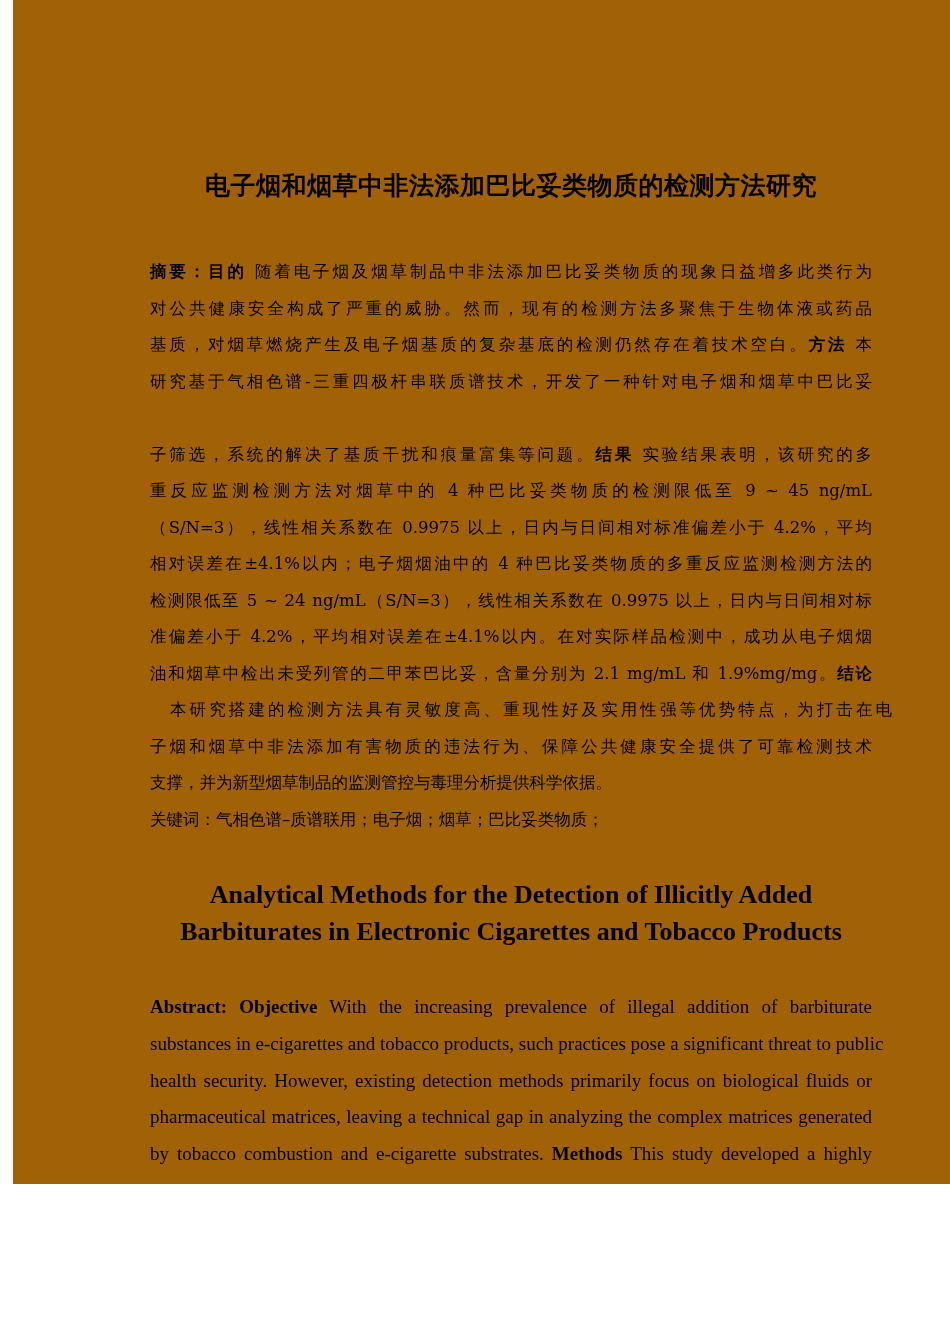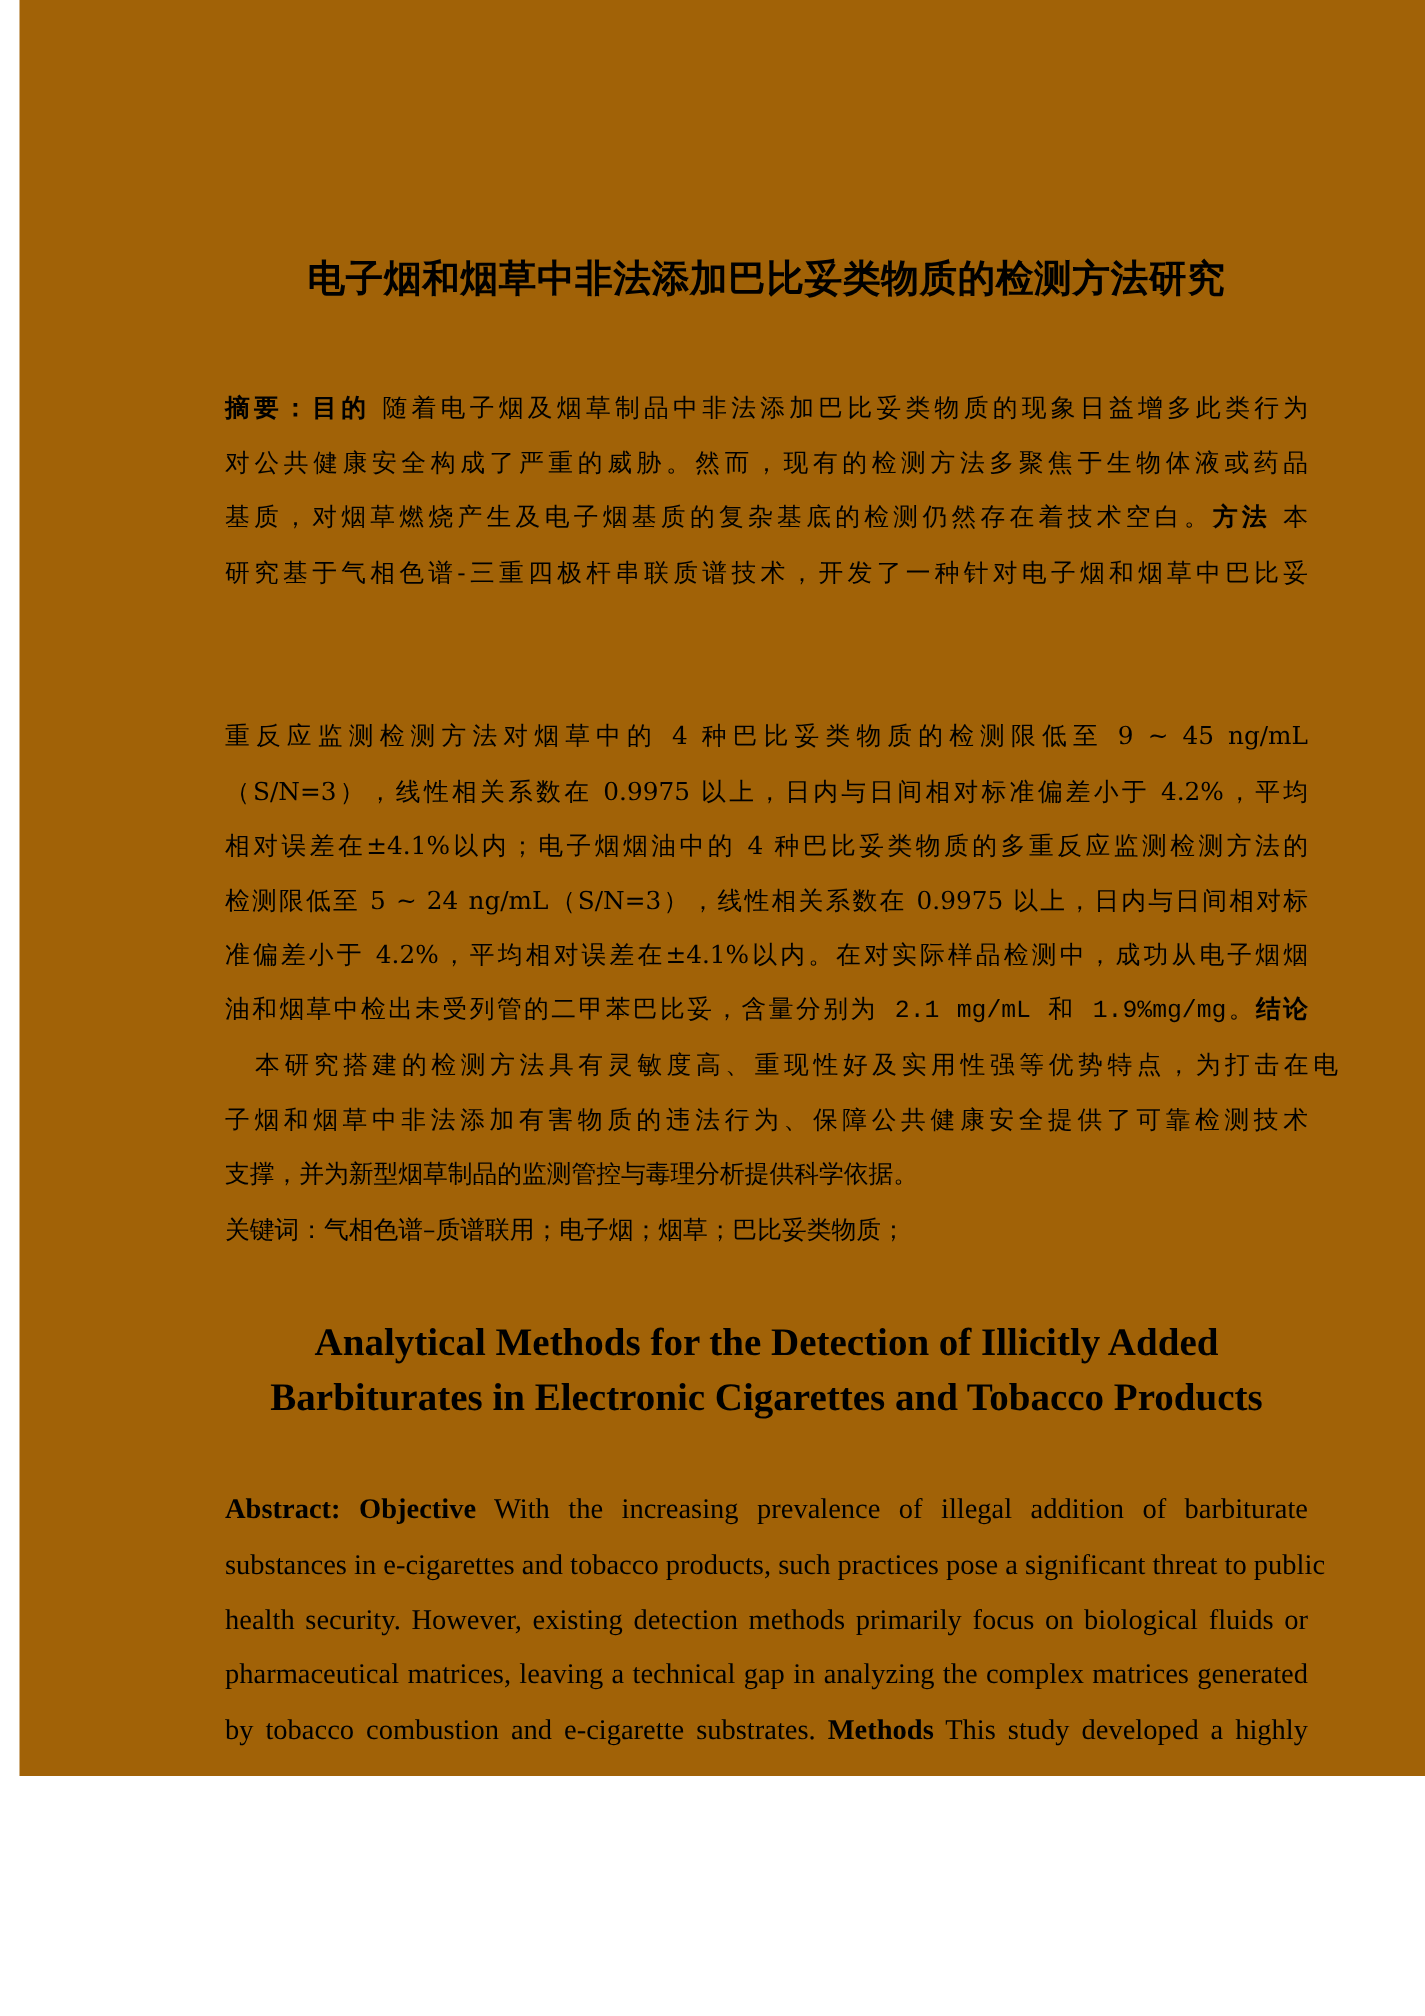--- a/index.html
+++ b/index.html
@@ -92,32 +92,33 @@
 
   <div class="line justify" style="top:254px;"><span class="cn-sans-bold">摘要：</span><b>目的</b> <span>随着电子烟及烟草制品中非法添加巴比妥类物质的现象日益增多此类行为</span></div>
 
   <div class="line justify" style="top:291px;">对公共健康安全构成了严重的威胁。然而，现有的检测方法多聚焦于生物体液或药品</div>
 
   <div class="line justify" style="top:327px;"><span>基质，对烟草燃烧产生及电子烟基质的复杂基底的检测仍然存在着技术空白。</span><b>方法</b> <span>本</span></div>
 
   <div class="line justify" style="top:364px;">研究基于气相色谱-三重四极杆串联质谱技术，开发了一种针对电子烟和烟草中巴比妥</div>
 
 
+  <div class="line justify" style="top:437px;"><span>子筛选，系统的解决了基质干扰和痕量富集等问题。</span><b>结果</b> <span>实验结果表明，该研究的多</span></div>
 
   <div class="line justify" style="top:473px;">重反应监测检测方法对烟草中的 4 种巴比妥类物质的检测限低至 9 ~ 45 ng/mL</div>
 
   <div class="line justify" style="top:510px;">（S/N=3），线性相关系数在 0.9975 以上，日内与日间相对标准偏差小于 4.2%，平均</div>
 
   <div class="line justify" style="top:546px;">相对误差在±4.1%以内；电子烟烟油中的 4 种巴比妥类物质的多重反应监测检测方法的</div>
 
   <div class="line justify" style="top:583px;">检测限低至 5 ~ 24 ng/mL（S/N=3），线性相关系数在 0.9975 以上，日内与日间相对标</div>
 
   <div class="line justify" style="top:619px;">准偏差小于 4.2%，平均相对误差在±4.1%以内。在对实际样品检测中，成功从电子烟烟</div>
 
-  <div class="line justify" style="top:656px;font-family:Liberation Mono, monospace;"><span>油和烟草中检出未受列管的二甲苯巴比妥，含量分别为 2.1 mg/mL 和 1.9%mg/mg。</span><b>结论</b></div>
+  <div class="line justify" style="top:656px;"><span>油和烟草中检出未受列管的二甲苯巴比妥，含量分别为 2.1 mg/mL 和 1.9%mg/mg。</span><b>结论</b></div>
 
   <div class="line justify" style="top:692px;margin-left:20px;">本研究搭建的检测方法具有灵敏度高、重现性好及实用性强等优势特点，为打击在电</div>
 
   <div class="line justify" style="top:729px;">子烟和烟草中非法添加有害物质的违法行为、保障公共健康安全提供了可靠检测技术</div>
 
   <div class="line" style="top:765px;">支撑，并为新型烟草制品的监测管控与毒理分析提供科学依据。</div>
 
   <div class="line" style="top:802px;"><span class="cn-sans">关键词：</span><span>气相色谱–质谱联用；电子烟；烟草；巴比妥类物质；</span></div>
 
   <div class="title-en" style="top:877px;">Analytical Methods for the Detection of Illicitly Added</div>

